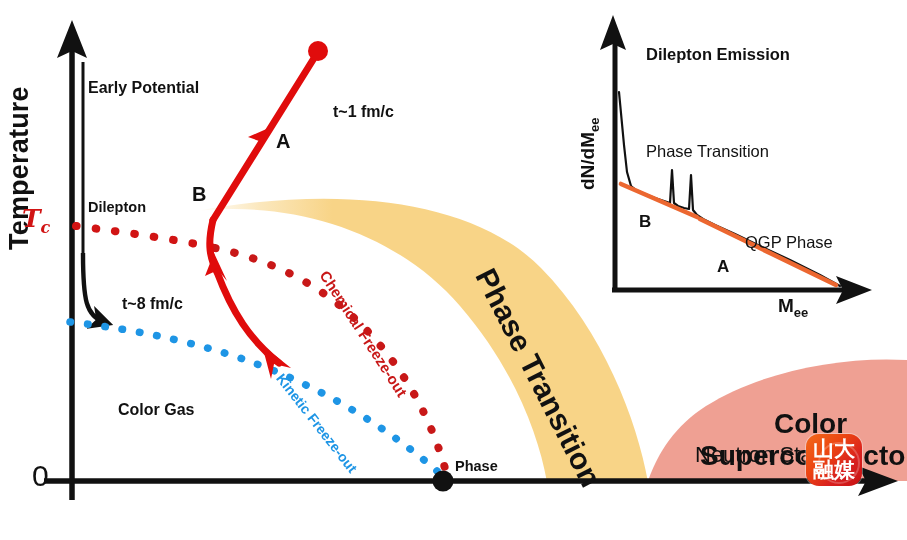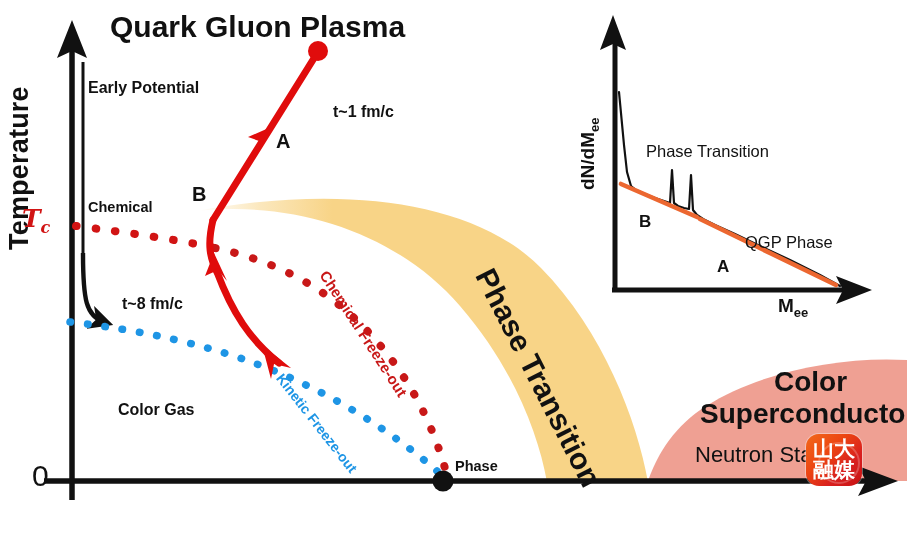--- a/index.html
+++ b/index.html
@@ -81,20 +81,21 @@
   }
   .rot-phase {
     font-weight: bold;
     font-size: 30px;
     transform-origin: 0 0;
   }
   .cs-text {
     font-weight: bold;
     font-size: 28px;
     text-align: center;
+    margin-top: 42px;
   }
   .ns-text {
     font-size: 22px;
     font-weight: 400;
   }
   .freeze-chem {
     color: #c81818;
     font-size: 15px;
     font-weight: 600;
     transform-origin: 0 0;
@@ -238,32 +239,31 @@
                L 672,170 L 674,203 L 678,206 L 684,208
                L 689,209 L 691,175 L 693,210 L 697,215
                L 703,219 L 715,225 L 735,234 L 760,246
                L 790,260 L 820,275 L 840,286" stroke="#111111" stroke-width="2.2" fill="none" stroke-linejoin="round" stroke-linecap="round"></path>
 
       <path d="M 621,184 L 697,217" stroke="#ec6730" stroke-width="4.6" fill="none" stroke-linecap="round"></path>
       <path d="M 700,219 L 836,285" stroke="#ec6730" stroke-width="4.6" fill="none" stroke-linecap="round"></path>
     </g>
   </svg>
 
-  <div class="lbl big-title" style="left:110px; top:12px;">Quark Gluon Plasma</div>
 
   <div class="lbl axis-title" style="left:6px; top:250px; transform:rotate(-90deg); transform-origin:left top;">Temperature</div>
 
 
   <div class="lbl tc" style="left:22px; top:206px;">T<sub style="font-size:16px;">c</sub></div>
 
   <div class="lbl zero" style="left:32px; top:461px;">0</div>
 
   <div class="lbl mid" style="left:88px; top:80px;">Early Potential</div>
 
-  <div class="lbl small" style="left:88px; top:200px;">Chemical</div>
+  <div class="lbl small" style="left:88px; top:200px;">Dilepton</div>
 
   <div class="lbl mid" style="left:122px; top:296px;">t~8 fm/c</div>
 
   <div class="lbl mid" style="left:333px; top:70px;margin-top:34px;">t~1 fm/c</div>
 
   <div class="lbl marker" style="left:276px; top:131px;">A</div>
 
   <div class="lbl marker" style="left:192px; top:184px;">B</div>
 
   <div class="lbl mid" style="left:118px; top:402px;">Color Gas</div>
@@ -274,20 +274,21 @@
 
   <div class="lbl freeze-kin" style="left:285px; top:371px; transform:rotate(52deg); transform-origin:left top;">Kinetic Freeze-out</div>
 
   <div class="lbl rot-phase" style="left:497px; top:264px; transform:rotate(63deg); transform-origin:left top;">Phase Transition</div>
 
   <div class="lbl cs-text" style="left:718px; top:368px; width:185px;">Color</div>
   <div class="lbl cs-text" style="left:700px; top:400px; width:205px;">Superconductor</div>
 
   <div class="lbl ns-text" style="left:695px; top:444px;">Neutron Star</div>
 
+  <div class="lbl inset-title" style="left:646px; top:46px;">Dilepton Emission</div>
 
   <div class="lbl inset-axis" style="left:578px; top:190px; transform:rotate(-90deg); transform-origin:left top;">dN/dM<sub style="font-size:13px;">ee</sub></div>
 
   <div class="lbl inset-axis" style="left:778px; top:296px;">M<sub style="font-size:13px;">ee</sub></div>
 
   <div class="lbl inset-note" style="left:646px; top:143px;">Phase Transition</div>
 
   <div class="lbl inset-note" style="left:745px; top:234px;">QGP Phase</div>
 
   <div class="lbl inset-mark" style="left:639px; top:213px;">B</div>

